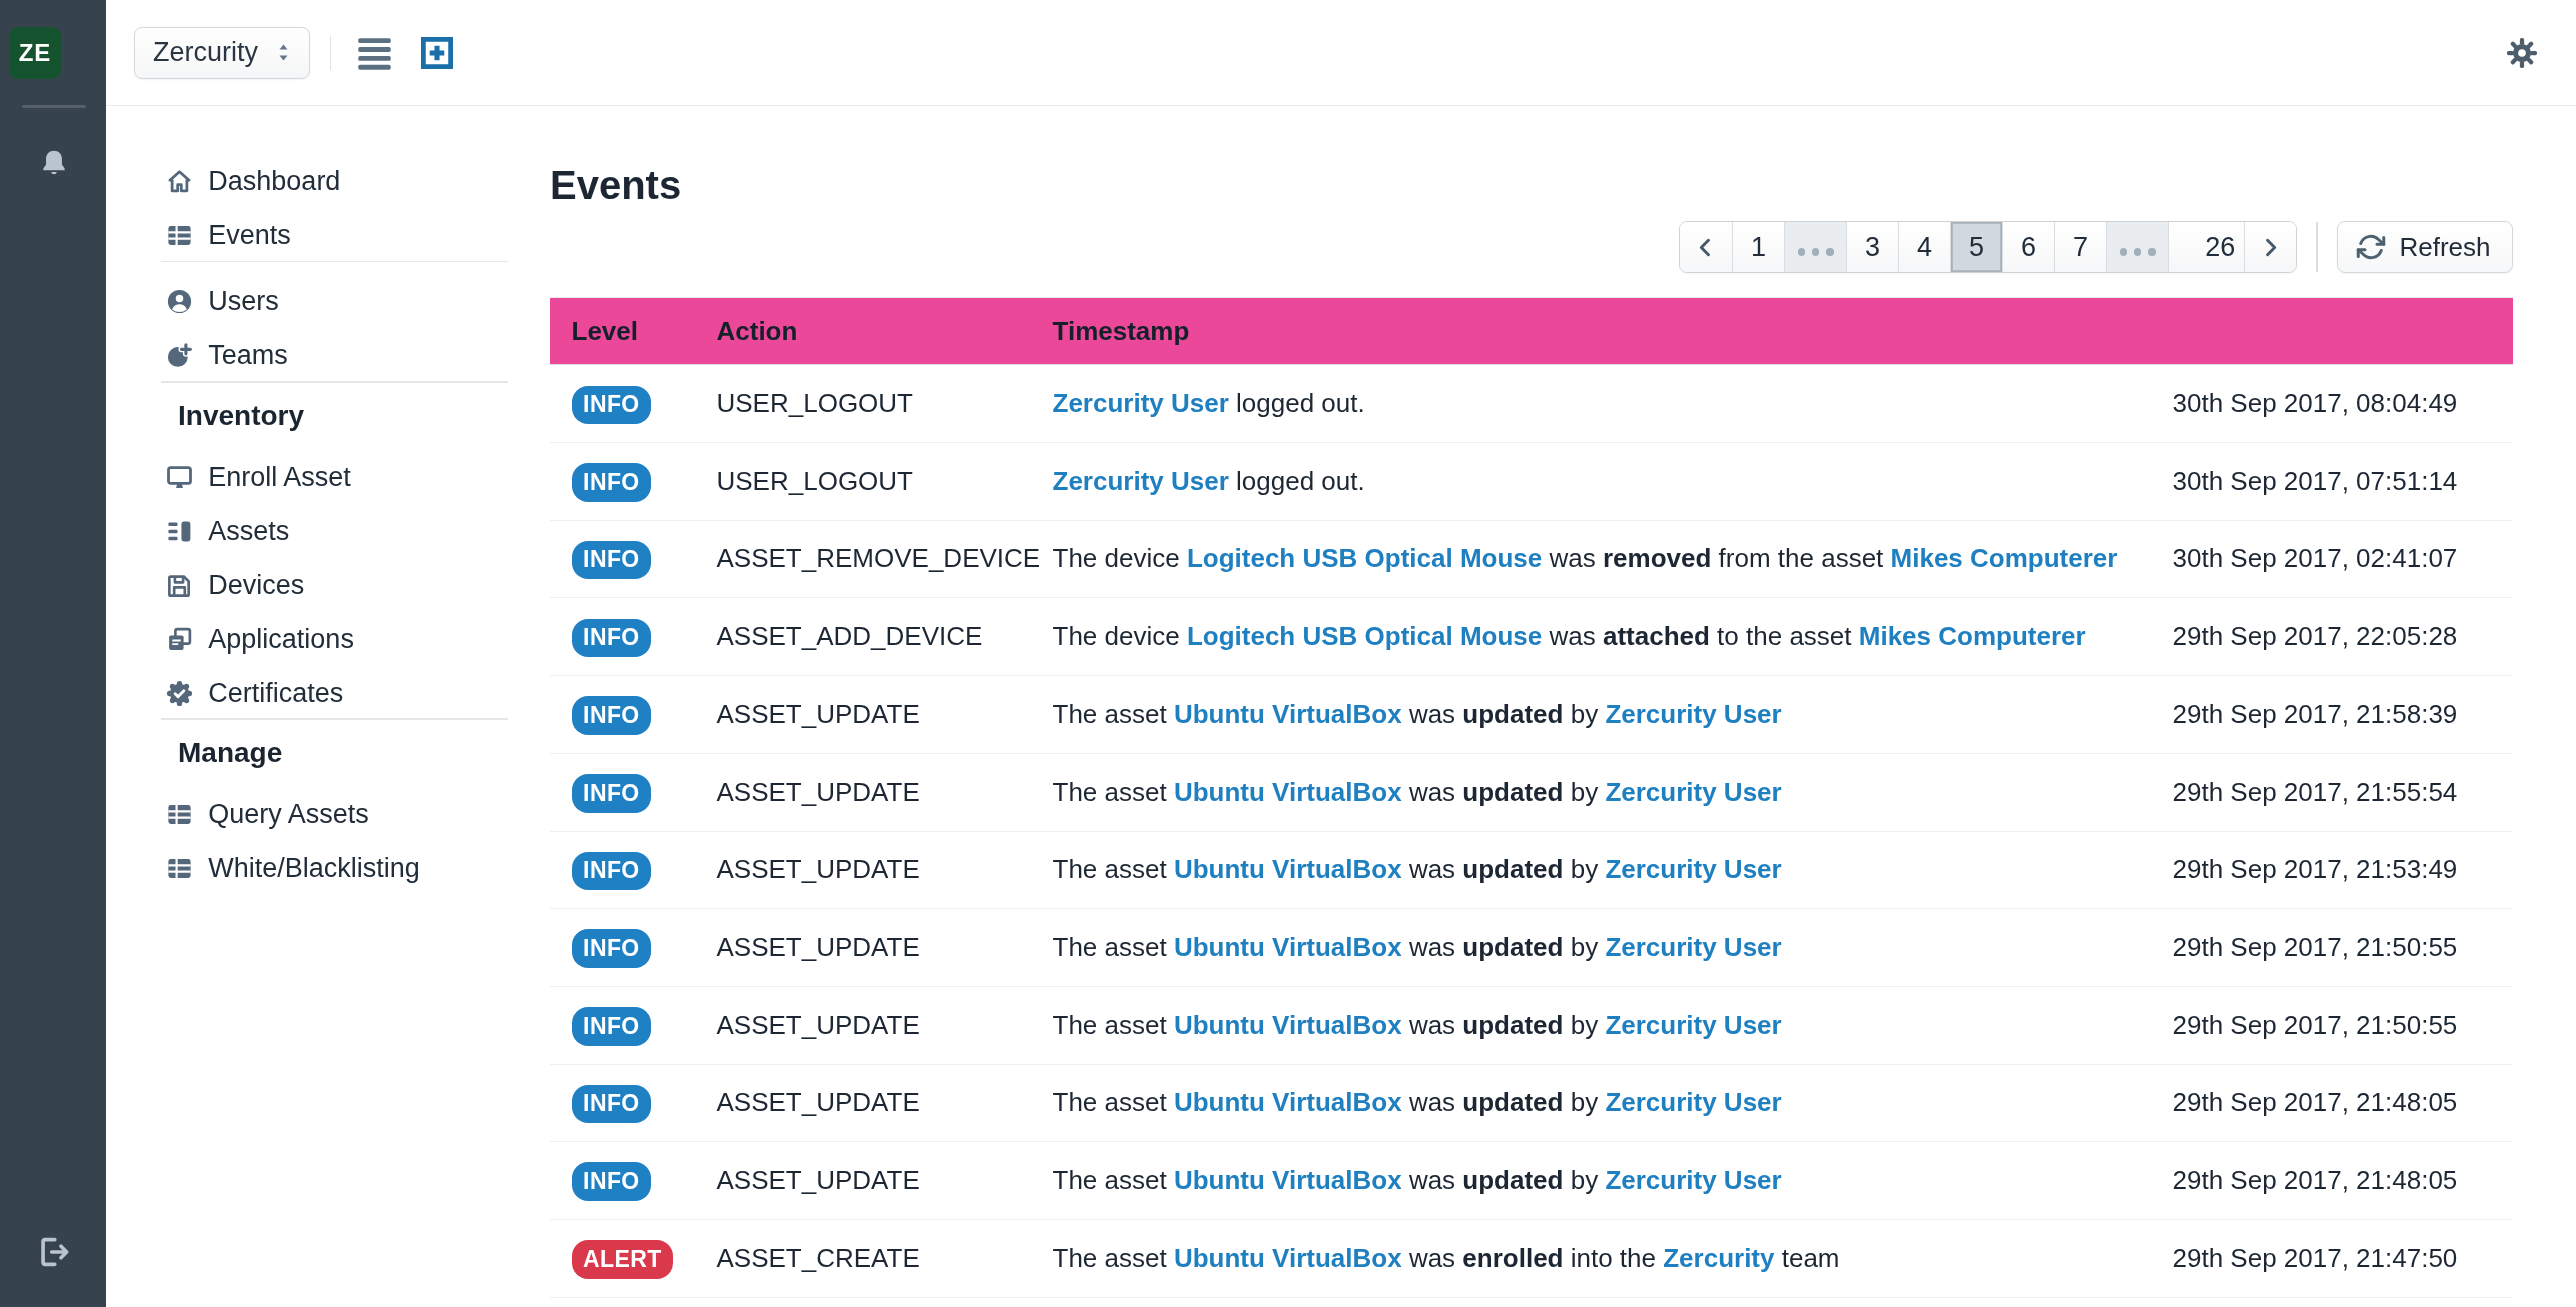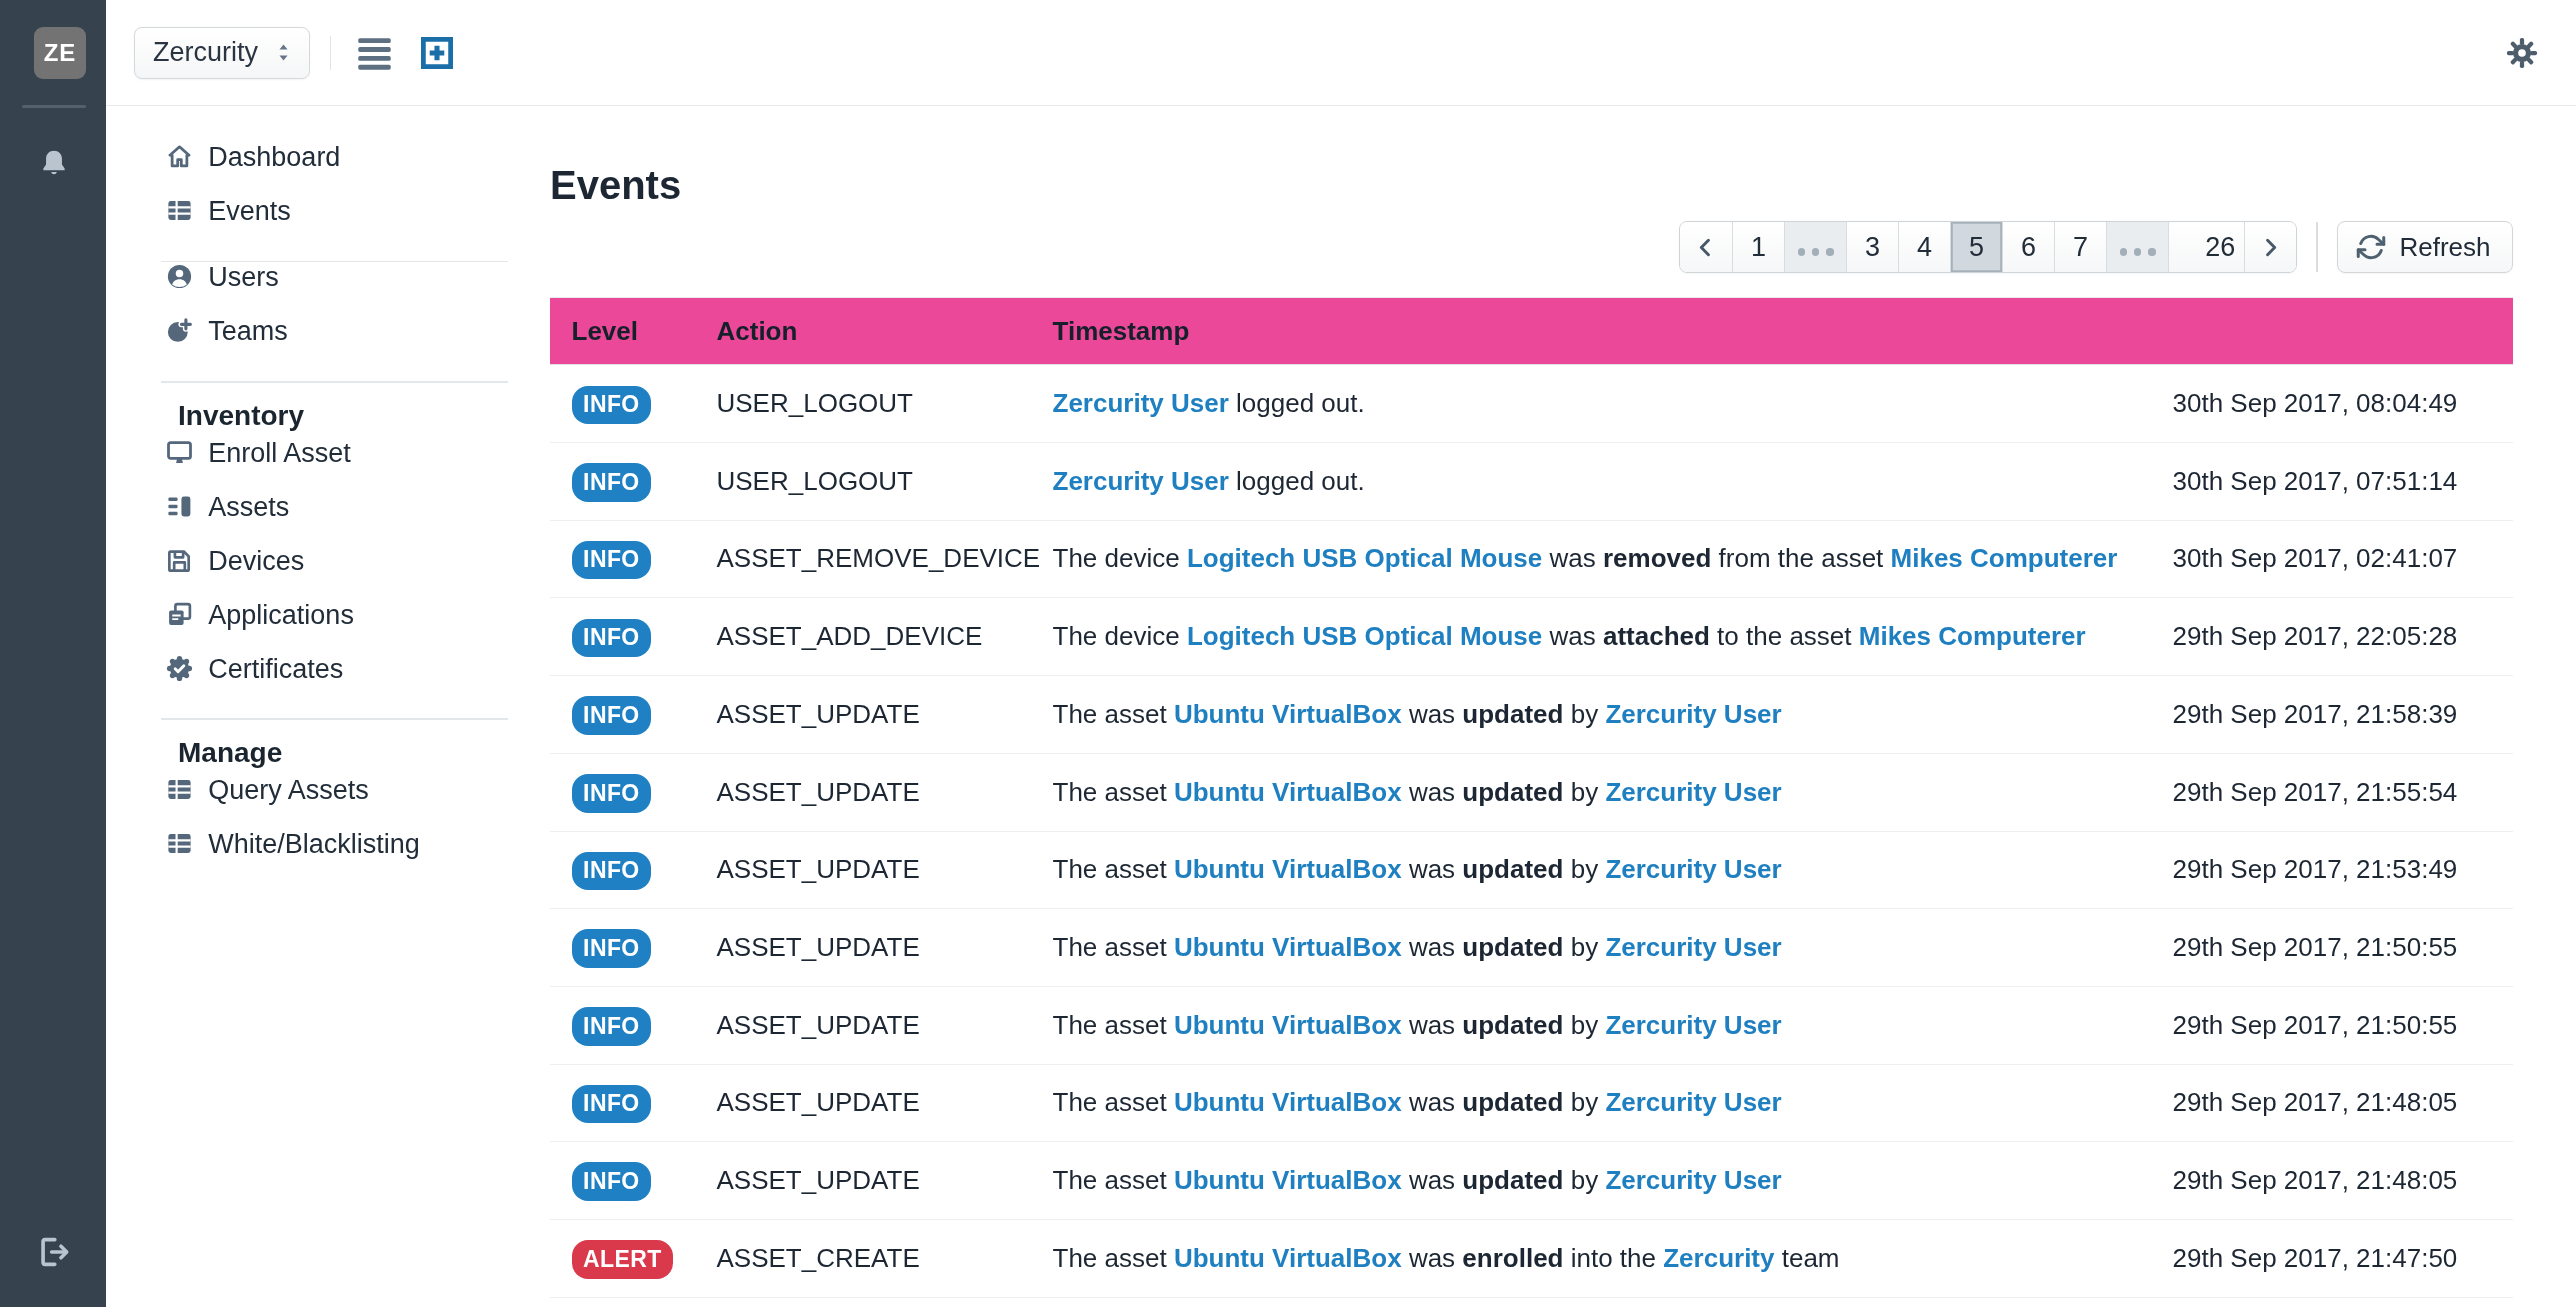--- a/index.html
+++ b/index.html
@@ -1,21 +1,21 @@
 <!DOCTYPE html>
 <html style="font-size:14.3px"><head>
 <meta charset="utf-8">
 <style>
   html,body{margin:0;padding:0;width:2576px;height:1308px;overflow:hidden;background:#fff;
     font-family:"Liberation Sans",sans-serif;color:#1d2733;-webkit-font-smoothing:antialiased;}
   *{box-sizing:border-box;}
 
   
   .rail{position:absolute;left:0;top:0;width:106px;height:1308px;background:#36424e;}
-  .logo{position:absolute;left:34px;top:27px;width:52px;height:52px;background:#737373;border-radius:9px;
+  .logo{position:absolute;left:9px;top:27px;width:52px;height:52px;background:#14532d;border-radius:9px;
     color:#fff;display:flex;align-items:center;justify-content:center;font-weight:700;font-size:24px;letter-spacing:0.9px;}
   .logo-dash{position:absolute;left:21.5px;top:105px;width:64px;height:2.7px;background:rgba(255,255,255,.16);border-radius:1.8px;}
   .rail-icon{position:absolute;color:#b9c4ce;background:none;border:none;padding:0;cursor:pointer;}
   .rail-bell{left:36px;top:146px;width:36px;height:36px;}
   .rail-logout{left:35px;top:1233px;width:38px;height:38px;}
 
   
   .topbar{position:absolute;left:106px;top:0;width:2470px;height:106px;background:#fff;
     border-bottom:1.8px solid #e8eaec;display:flex;align-items:center;padding:0 0 0 28px;}
   .org-btn{width:176px;height:52px;border:1.8px solid #d5d9dc;border-radius:8px;
@@ -23,21 +23,21 @@
     display:flex;align-items:center;justify-content:space-between;padding:0 14.3px 0 18px;
     font-size:27px;color:#2a3541;font-family:inherit;cursor:pointer;}
   .tb-sep{width:1.8px;height:34px;background:#e2e5e8;margin:0 23px 0 19.7px;}
   .tb-iconbtn{background:none;border:none;padding:0;cursor:pointer;display:flex;align-items:center;justify-content:center;}
   .tb-menu{color:#5d7082;width:41px;height:41px;}
   .tb-add{color:#1a6fa9;width:38px;height:38px;margin-left:23px;}
   .tb-gear{color:#4e5d6c;width:34px;height:34px;margin-left:auto;margin-right:37px;}
 
   
   .nav{position:absolute;left:106px;top:106px;width:445px;padding-top:36px;}
-  .nav-item{height:54px;display:flex;align-items:flex-start;padding-left:59px;cursor:pointer;color:#222d3a;}
+  .nav-item{height:54px;display:flex;align-items:flex-end;padding-left:59px;cursor:pointer;color:#222d3a;}
   .nav-item .nicon{width:29px;height:29px;color:#54677b;flex:none;margin-right:14.3px;display:flex;align-items:center;}
   .nav-item .nlabel{font-size:27px;line-height:30px;}
   .nav-divider{height:1.8px;background:#e4e7ea;margin:10.7px 0 0 55px;width:347px;}
   .nav-header{margin-top:11.6px;height:43px;display:flex;align-items:center;padding-left:72px;
     font-size:28px;font-weight:700;color:#1b2530;}
 
   
   .main{position:absolute;left:550px;top:106px;width:1963px;}
   .page-title{position:absolute;left:0;top:28px;font-size:40px;line-height:48px;font-weight:700;color:#1d2733;}
 

